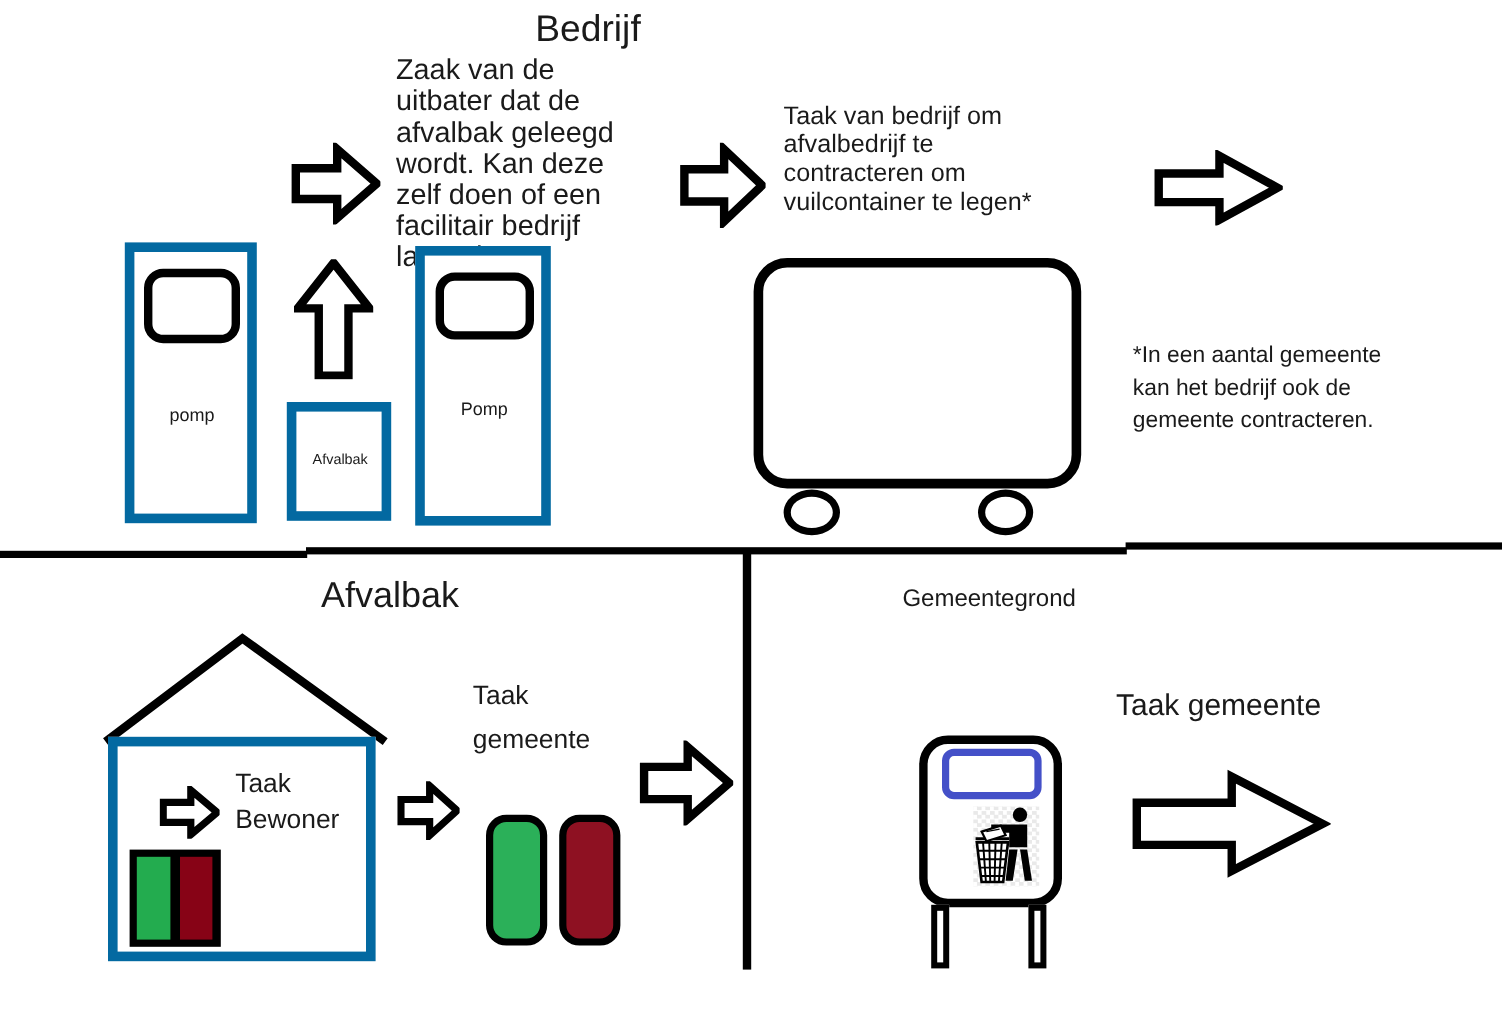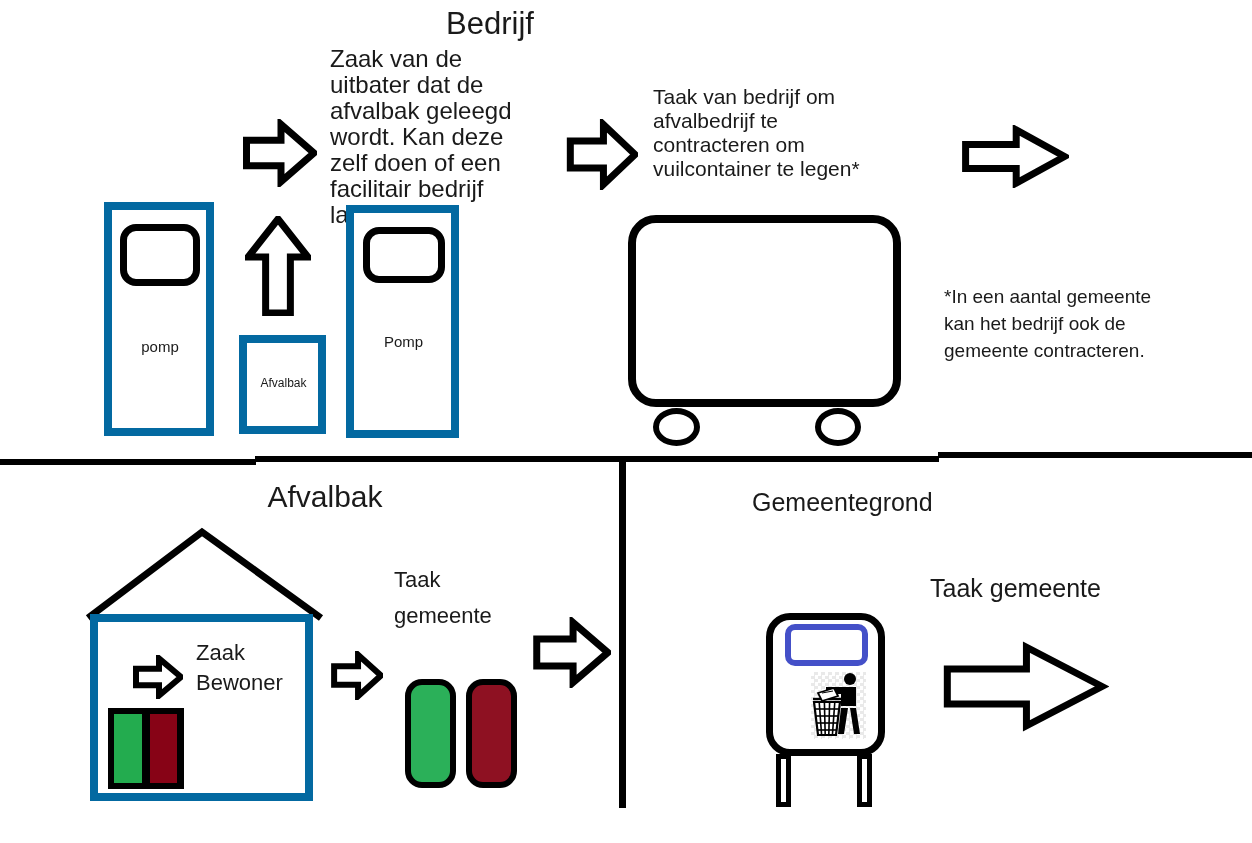--- a/index.html
+++ b/index.html
@@ -85,41 +85,41 @@
   <svg class="abs" style="left:80px;top:524px;" width="250" height="100" viewBox="0 0 250 100">
     <polyline points="8,94 122,8 241,94" fill="none" stroke="#000" stroke-width="7"></polyline>
   </svg>
 
   <div class="abs obox" style="left:90px;top:614px;width:223px;height:187px;"></div>
 
   <svg class="abs" style="left:133px;top:655px;" width="50" height="44" viewBox="0 0 100 90" preserveAspectRatio="none">
     <polygon class="arrow-poly" points="6,28 52,28 52,7 96,45 52,83 52,62 6,62" stroke-width="6" vector-effect="non-scaling-stroke"></polygon>
   </svg>
 
-  <div class="abs txt" style="left:196px;top:638px;width:115px;font-size:22px;line-height:30px;">Zaak Bewoner</div>
+  <div class="abs txt" style="left:196px;top:638px;width:115px;font-size:22px;line-height:30px;">Taak Bewoner</div>
 
   <div class="abs window-frame" style="left:108px;top:708px;width:76px;height:81px;">
     <div class="abs" style="left: 6px; top: 6px; width: 28px; height: 69px; background: rgb(35, 172, 79);"></div>
     <div class="abs" style="left: 42px; top: 6px; width: 27px; height: 69px; background: rgb(135, 3, 22);"></div>
   </div>
 
   <svg class="abs" style="left:331px;top:651px;" width="52" height="49" viewBox="0 0 100 90" preserveAspectRatio="none">
     <polygon class="arrow-poly" points="6,28 52,28 52,7 96,45 52,83 52,62 6,62" stroke-width="6" vector-effect="non-scaling-stroke"></polygon>
   </svg>
 
   <div class="abs txt" style="left:394px;top:562px;width:135px;font-size:22px;line-height:36px;">Taak gemeente</div>
 
   <div class="abs bin" style="left: 405px; top: 679px; width: 51px; height: 109px; background: rgb(43, 176, 89);"></div>
   <div class="abs bin" style="left: 466px; top: 679px; width: 51px; height: 109px; background: rgb(142, 17, 34);"></div>
 
   <svg class="abs" style="left:532px;top:617px;" width="79" height="71" viewBox="0 0 100 90" preserveAspectRatio="none">
     <polygon class="arrow-poly" points="6,28 52,28 52,7 96,45 52,83 52,62 6,62" stroke-width="7" vector-effect="non-scaling-stroke"></polygon>
   </svg>
 
-  <div class="abs" style="left:752px;top:488px;font-size:25px;">Gemeentegrond</div>
+  <div class="abs" style="left:752px;top:488px;font-size:20px;">Gemeentegrond</div>
 
   <div class="abs" style="left:930px;top:574px;font-size:25px;">Taak gemeente</div>
 
   <div class="abs container-box" style="left:766px;top:613px;width:119px;height:143px;">
     <div class="abs container-window" style="left: 12px; top: 4px; width: 83px; height: 42px; border-color: rgb(68, 80, 200);"></div>
 
     <div class="abs checker" style="left:38px;top:52px;width:55px;height:67px;">
       <svg width="55" height="67" viewBox="0 0 55 67">
 
         <line x1="2" y1="27" x2="30" y2="27" stroke="#000" stroke-width="2.4"></line>

